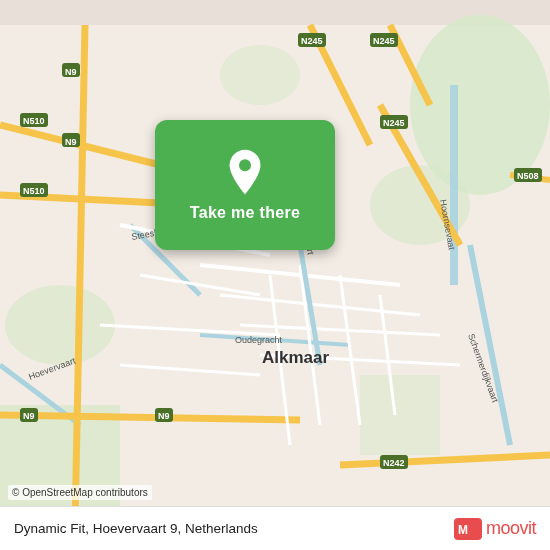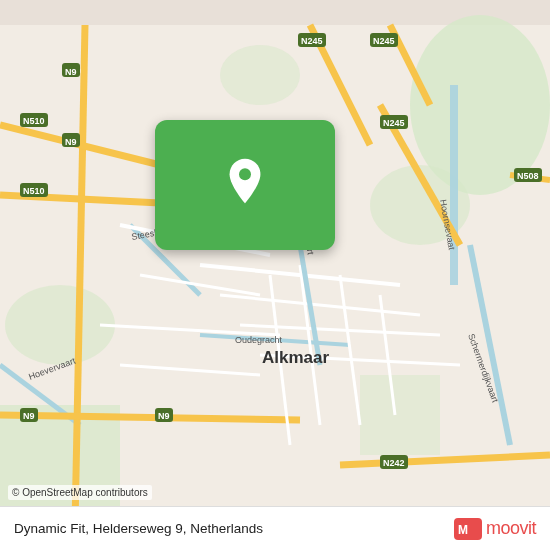--- a/index.html
+++ b/index.html
@@ -203,28 +203,29 @@
 
     <text x="262" y="338" font-size="17" fill="#333" font-weight="bold" font-family="Arial">Alkmaar</text>
   </svg>
 
   <button id="take-me-there-btn">
 
     <svg class="pin-icon" viewBox="0 0 48 56" xmlns="http://www.w3.org/2000/svg">
       <path d="M24 2C14.06 2 6 10.06 6 20c0 13.25 18 34 18 34s18-20.75 18-34C42 10.06 33.94 2 24 2z" fill="white"></path>
       <circle cx="24" cy="20" r="7" fill="#4caf50"></circle>
     </svg>
+    <span class="btn-label">Take me there</span>
   </button>
 
   <div id="osm-attr">
     <span>© OpenStreetMap contributors</span>
   </div>
 
   <div id="bottom-bar">
-    <span class="location-text">Dynamic Fit, Helderseweg 9, Netherlands</span>
+    <span class="location-text">Dynamic Fit, Hoevervaart 9, Netherlands</span>
     <div id="moovit-logo">
       <svg width="28" height="22" viewBox="0 0 28 22" xmlns="http://www.w3.org/2000/svg">
         <rect width="28" height="22" rx="4" fill="#e84c4c"></rect>
         <text x="4" y="16" font-size="12" fill="white" font-weight="bold" font-family="Arial">M</text>
       </svg>
       <span class="moovit-text">moovit</span>
     </div>
   </div>
 
 </div>

